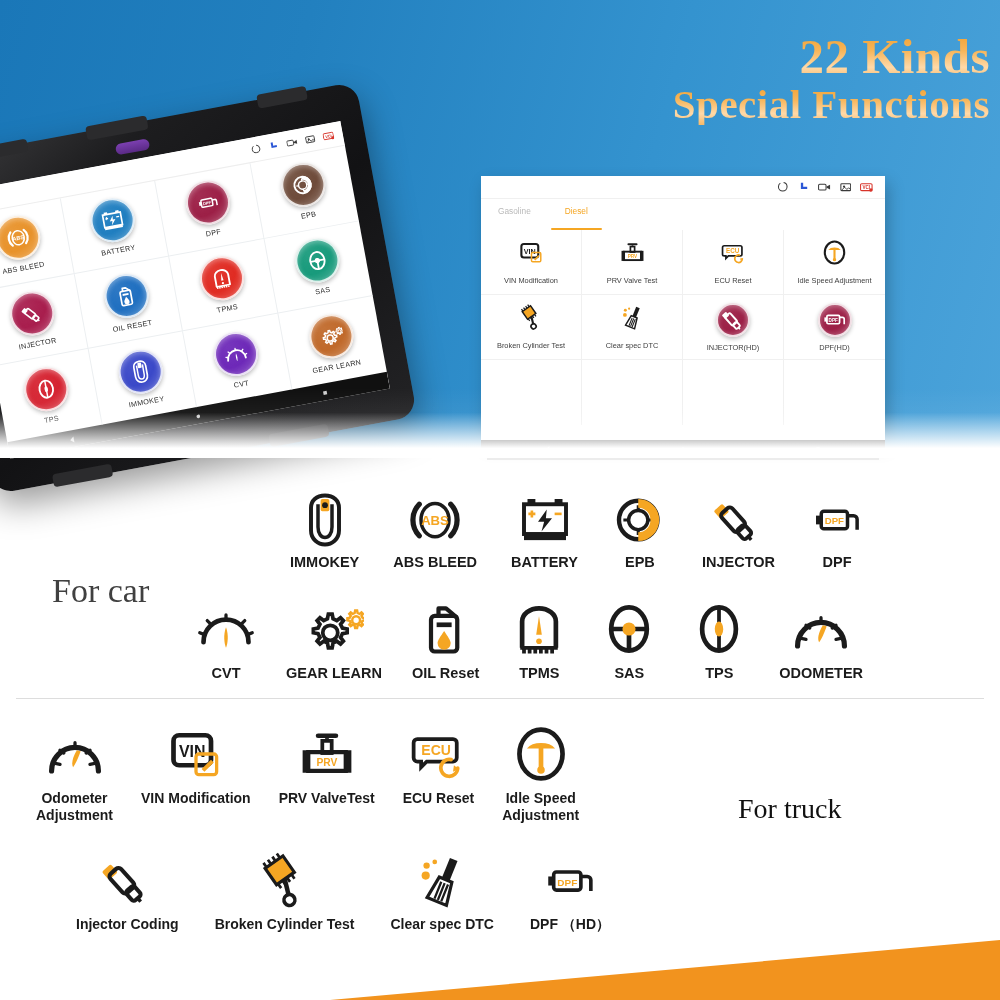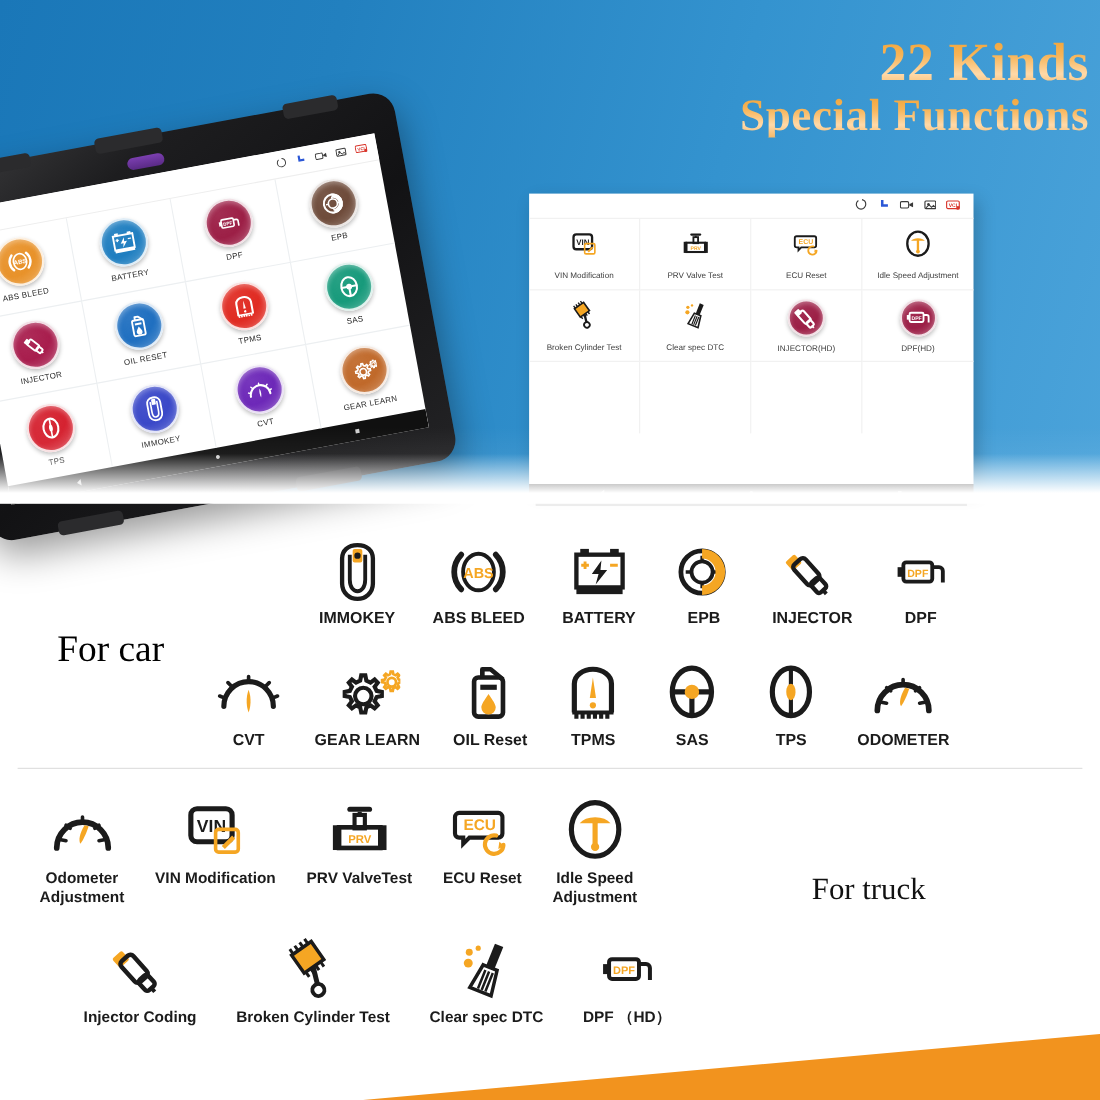--- a/index.html
+++ b/index.html
@@ -117,21 +117,21 @@
     position:absolute;left:0;top:264px;width:404px;height:15px;background:#0c0c0c;
     display:flex;align-items:center;justify-content:space-around;
   }
   .tab2-foot{position:absolute;left:6px;top:279px;width:392px;height:5px;background:#ececec;}
 
   
   .divider{position:absolute;left:16px;top:698px;width:968px;height:1px;background:#dddddd;}
 
   .for-car{
     position:absolute;left:52px;top:572px;
-    font-family:"Liberation Serif", serif;font-size:34px;color:#000000;
+    font-family:"Liberation Serif", serif;font-size:34px;color:#404040;
   }
   .for-truck{
     position:absolute;left:738px;top:793px;
     font-family:"Liberation Serif", serif;font-size:28px;color:#111;
   }
 
   .irow{position:absolute;display:flex;align-items:flex-start;}
   .icell{display:flex;flex-direction:column;align-items:center;}
   .icell .glyph{display:flex;align-items:flex-end;justify-content:center;}
   .icell .itext{
@@ -374,20 +374,24 @@
               <rect x="1.5" y="2" width="17" height="12" rx="1.5" fill="none" stroke="#3a3a3a" stroke-width="1.8"></rect>
               <circle cx="7" cy="7" r="2" fill="#3a3a3a"></circle>
               <path d="M3 13 l5 -5 l4 4 l3 -3 l3 3" fill="none" stroke="#3a3a3a" stroke-width="1.6"></path>
             </svg></span>
   <span><svg width="12.649999999999999" height="10.35" viewBox="0 0 22 16">
               <rect x="1" y="2" width="20" height="12" rx="2" fill="none" stroke="#d8342a" stroke-width="1.8"></rect>
               <text x="11" y="11.5" font-family="Liberation Sans, sans-serif" font-size="8" font-weight="bold" fill="#d8342a" text-anchor="middle">VCI</text>
               <circle cx="19" cy="13" r="3" fill="#d8342a"></circle>
             </svg></span>
         </div>
+      <div class="tab2-tabs" id="t2-tabs">
+  <div class="tab2-tab">Gasoline</div>
+  <div class="tab2-tab active">Diesel</div>
+        </div>
       <div class="tab2-grid" id="t2-grid">
           <div class="tab2-cell">
       <span><svg width="27" height="27" viewBox="0 0 64 64">
                 <rect x="8" y="12" width="40" height="32" rx="6" fill="none" stroke="#1b1b1b" stroke-width="5"></rect>
        <text x="28" y="35" font-family="Liberation Sans, sans-serif" font-size="17" font-weight="bold" fill="#1b1b1b" text-anchor="middle">VIN</text>
        <rect x="32" y="32" width="22" height="22" rx="3" fill="none" stroke="#f5a623" stroke-width="3.5"></rect>
        <path d="M38 48 l10 -10 l3 3 l-10 10 Z" fill="#f5a623"></path>
               </svg></span>
             <div class="t2label">VIN Modification</div>
           </div>

